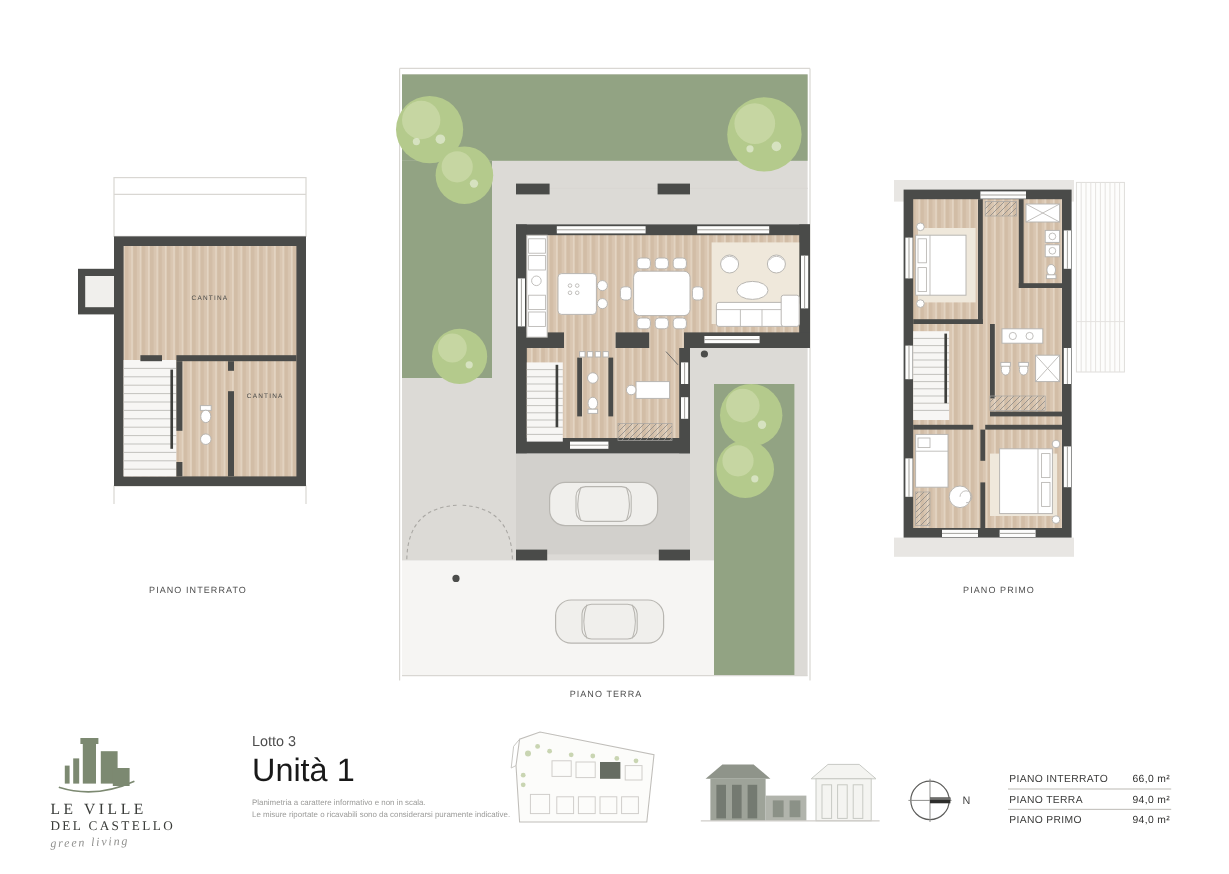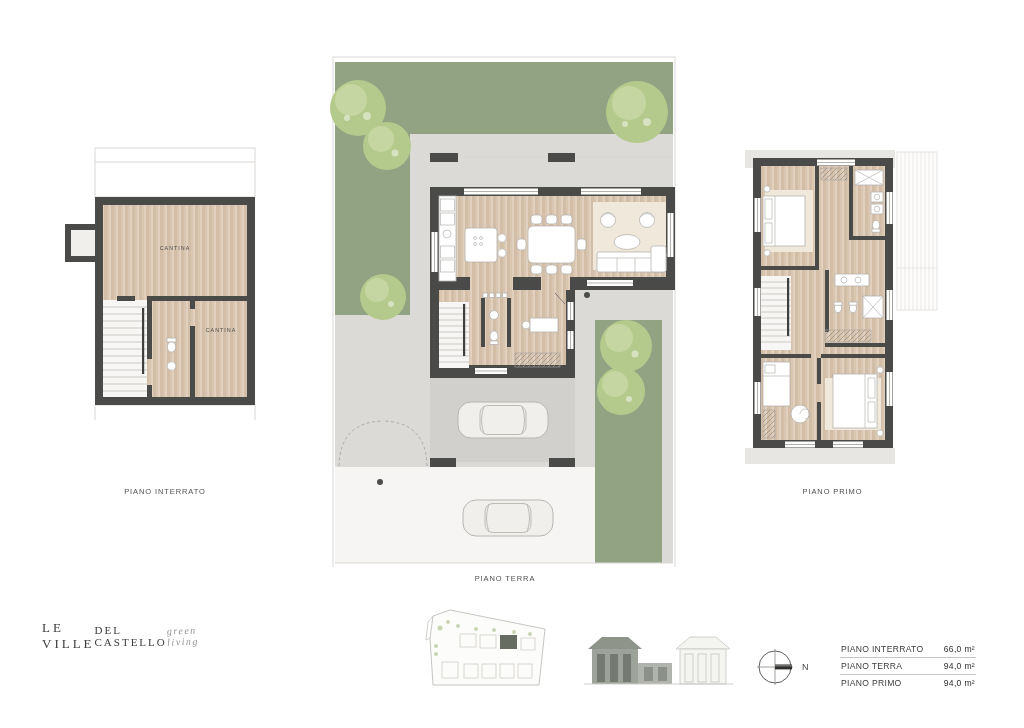--- a/index.html
+++ b/index.html
@@ -24,21 +24,21 @@
   .stairs{fill:#f7f6f4}
   .tread{stroke:#b9b7b3;stroke-width:.7}
   .rail{fill:#3f403d}
   .fix-dark{fill:#4c4d4b}
   text.room{font-family:"Liberation Sans",sans-serif;font-size:5.4px;letter-spacing:1px;fill:#4b4b49}
 
   .plan-caption{position:absolute;text-align:center;font-size:7.5px;letter-spacing:.9px;
                 color:#4f4f4f;}
 
   
-  #logo{left:42px;top:606px;width:150px;display:flex;flex-direction:row;align-items:center;}
+  #logo{left:42px;top:606px;width:150px;display:flex;flex-direction:column;align-items:flex-start;}
   .logo-l1{font-family:"Liberation Serif",serif;font-size:13px;letter-spacing:3px;color:#3a3c39;margin-top:2px;}
   .logo-l2{font-family:"Liberation Serif",serif;font-size:11px;letter-spacing:2px;color:#3a3c39;margin-top:1px;}
   .logo-script{font-family:"Liberation Serif",serif;font-style:italic;font-size:10px;
                letter-spacing:1.5px;color:#90908e;margin-top:2px;transform:rotate(-2deg);}
   #unitblock{left:210px;top:611px;width:230px;}
   .lotto{font-size:12px;color:#4d4d4d;}
   .unit{font-size:27px;color:#191919;font-weight:500;margin-top:2px;}
   .disclaimer{font-size:6.6px;color:#9b9b99;line-height:1.55;margin-top:7px;}
   #areatable{left:840px;top:641px;width:136px;}
   .arow{display:flex;justify-content:space-between;align-items:baseline;
@@ -423,20 +423,28 @@
         <rect x="42" y="20" width="14" height="27"></rect>
         <rect x="52" y="34" width="14" height="15"></rect>
       </g>
       <path d="M7,50 C26,56 48,55 70,45" fill="none" stroke="var(--logo-green)" stroke-width="1.4"></path>
     </svg>
     <div class="logo-l1">LE VILLE</div>
     <div class="logo-l2">DEL CASTELLO</div>
     <div class="logo-script">green living</div>
   </div>
 
+  <div class="abs" id="unitblock">
+    <div class="lotto">Lotto 3</div>
+    <div class="unit">Unità 1</div>
+    <div class="disclaimer">
+      <div>Planimetria a carattere informativo e non in scala.</div>
+      <div>Le misure riportate o ricavabili sono da considerarsi puramente indicative.</div>
+    </div>
+  </div>
 
   <svg class="abs" style="left:418px;top:602px" width="135" height="95" viewBox="0 0 135 95">
     <path d="M12,36 L15,14 L32,8 L127,27 L121,83 L15,83 Z" fill="#fcfcfa" stroke="#c0beba" stroke-width=".9"></path>
     <path d="M15,14 L10,20 L8,38 L12,36" fill="none" stroke="#c6c4c0" stroke-width=".8"></path>
     <g fill="none" stroke="#cfcdc9" stroke-width=".8">
       <rect x="42" y="32" width="16" height="13"></rect>
       <rect x="62" y="33" width="16" height="13"></rect>
       <rect x="103" y="36" width="14" height="12"></rect>
       <rect x="24" y="60" width="16" height="16"></rect>
       <rect x="46" y="62" width="14" height="14"></rect>

